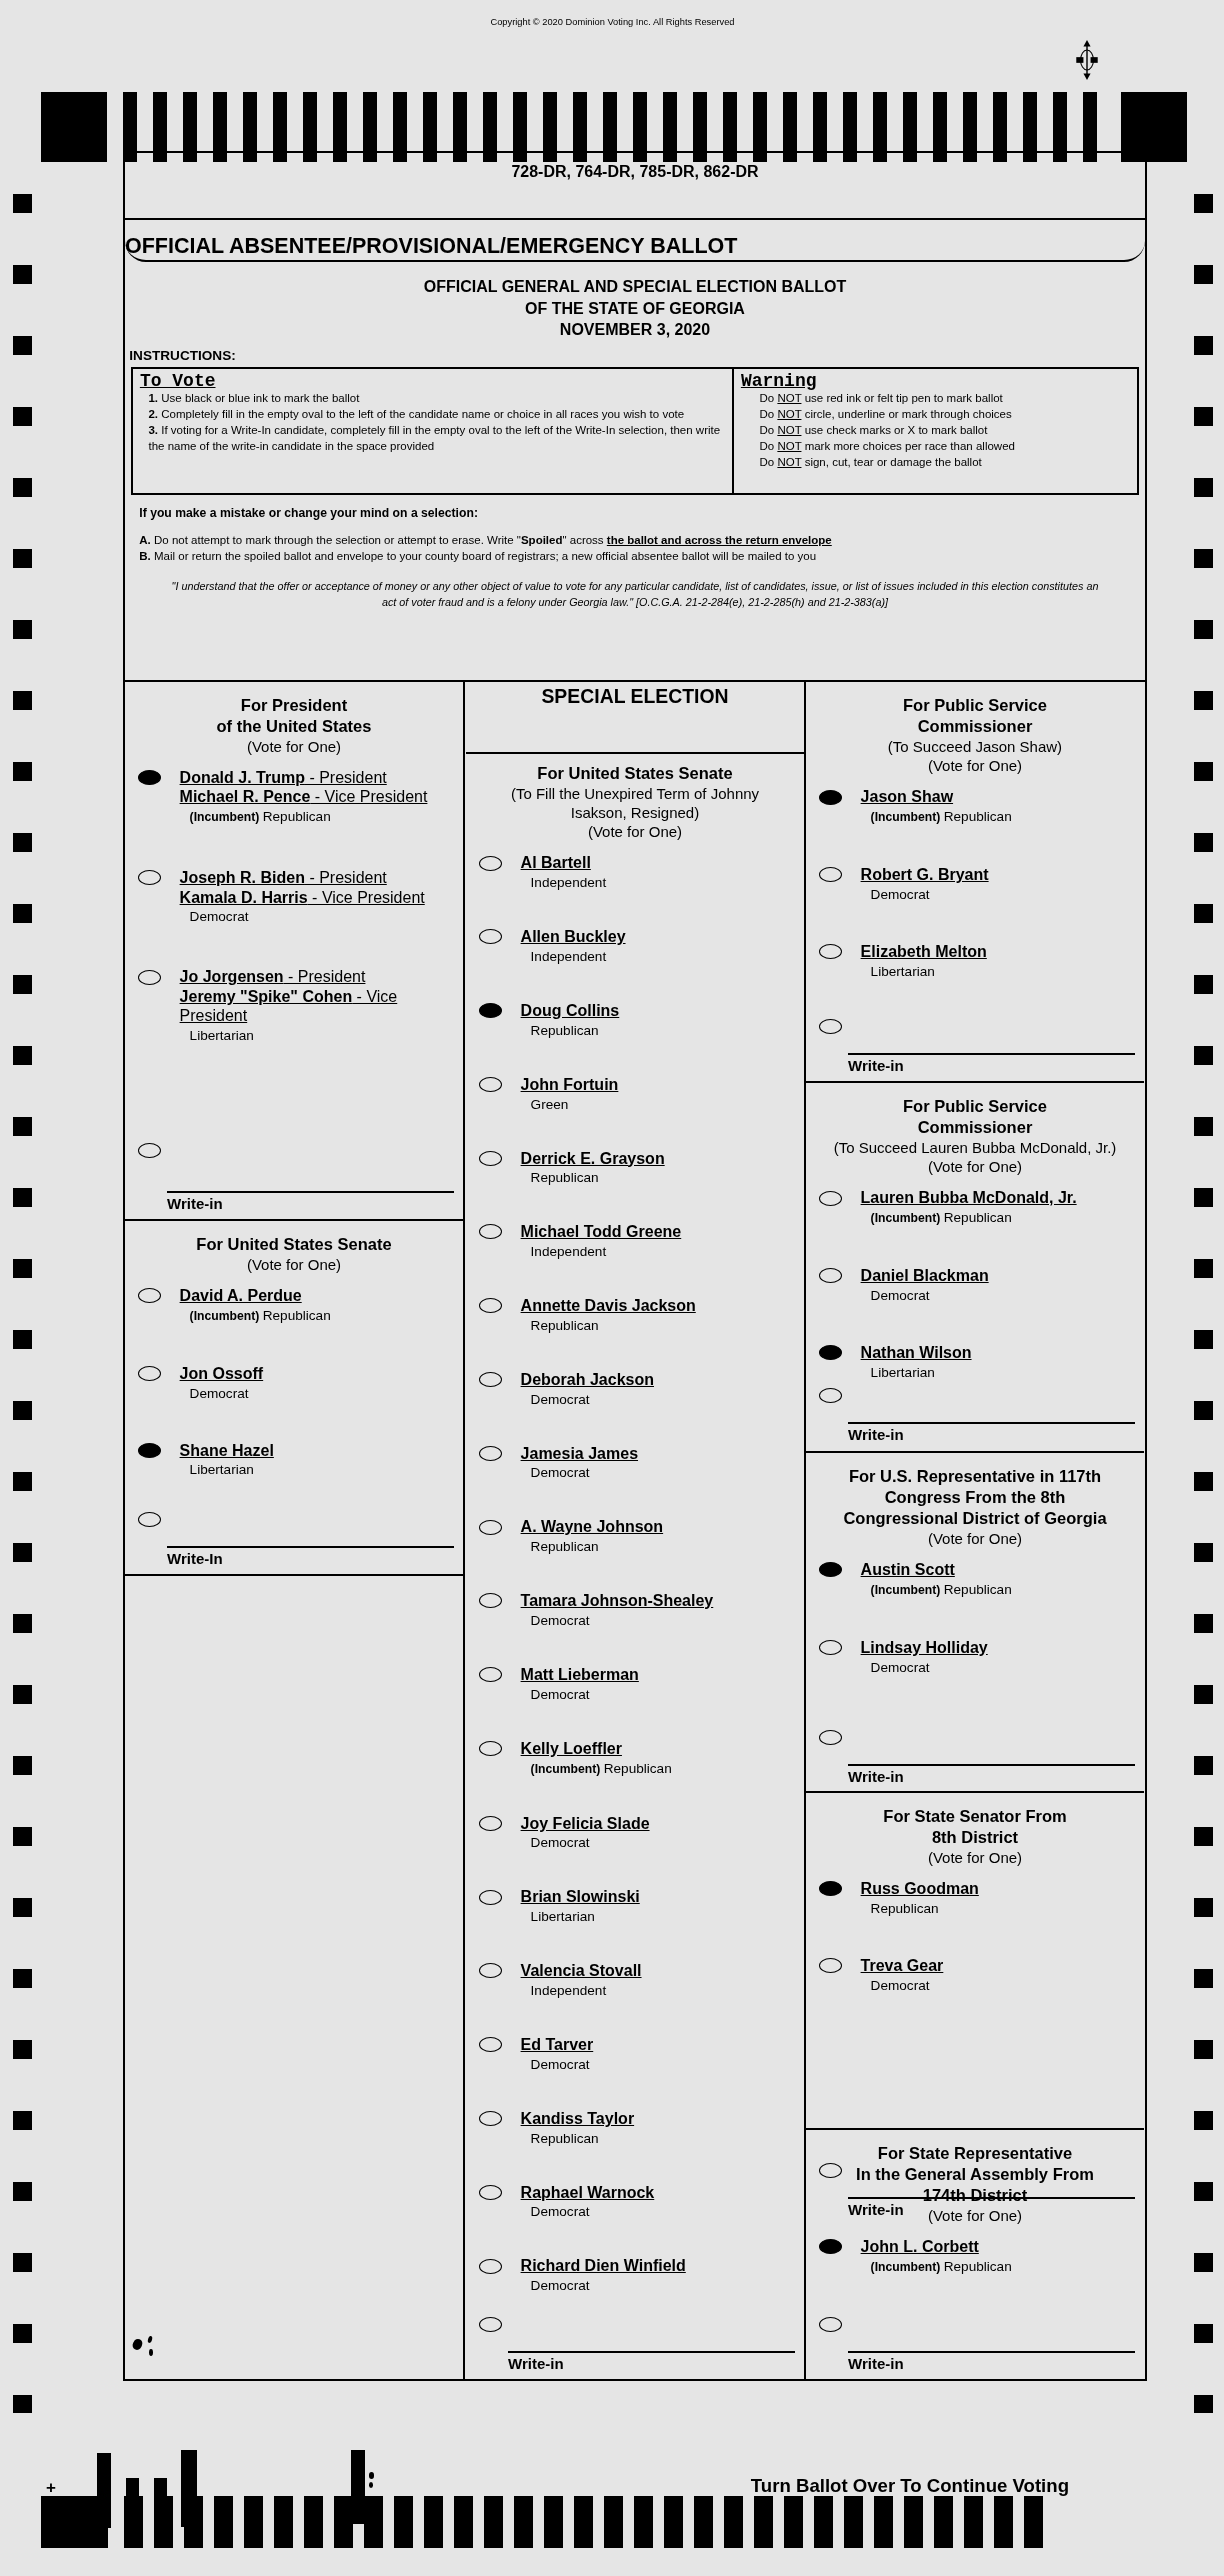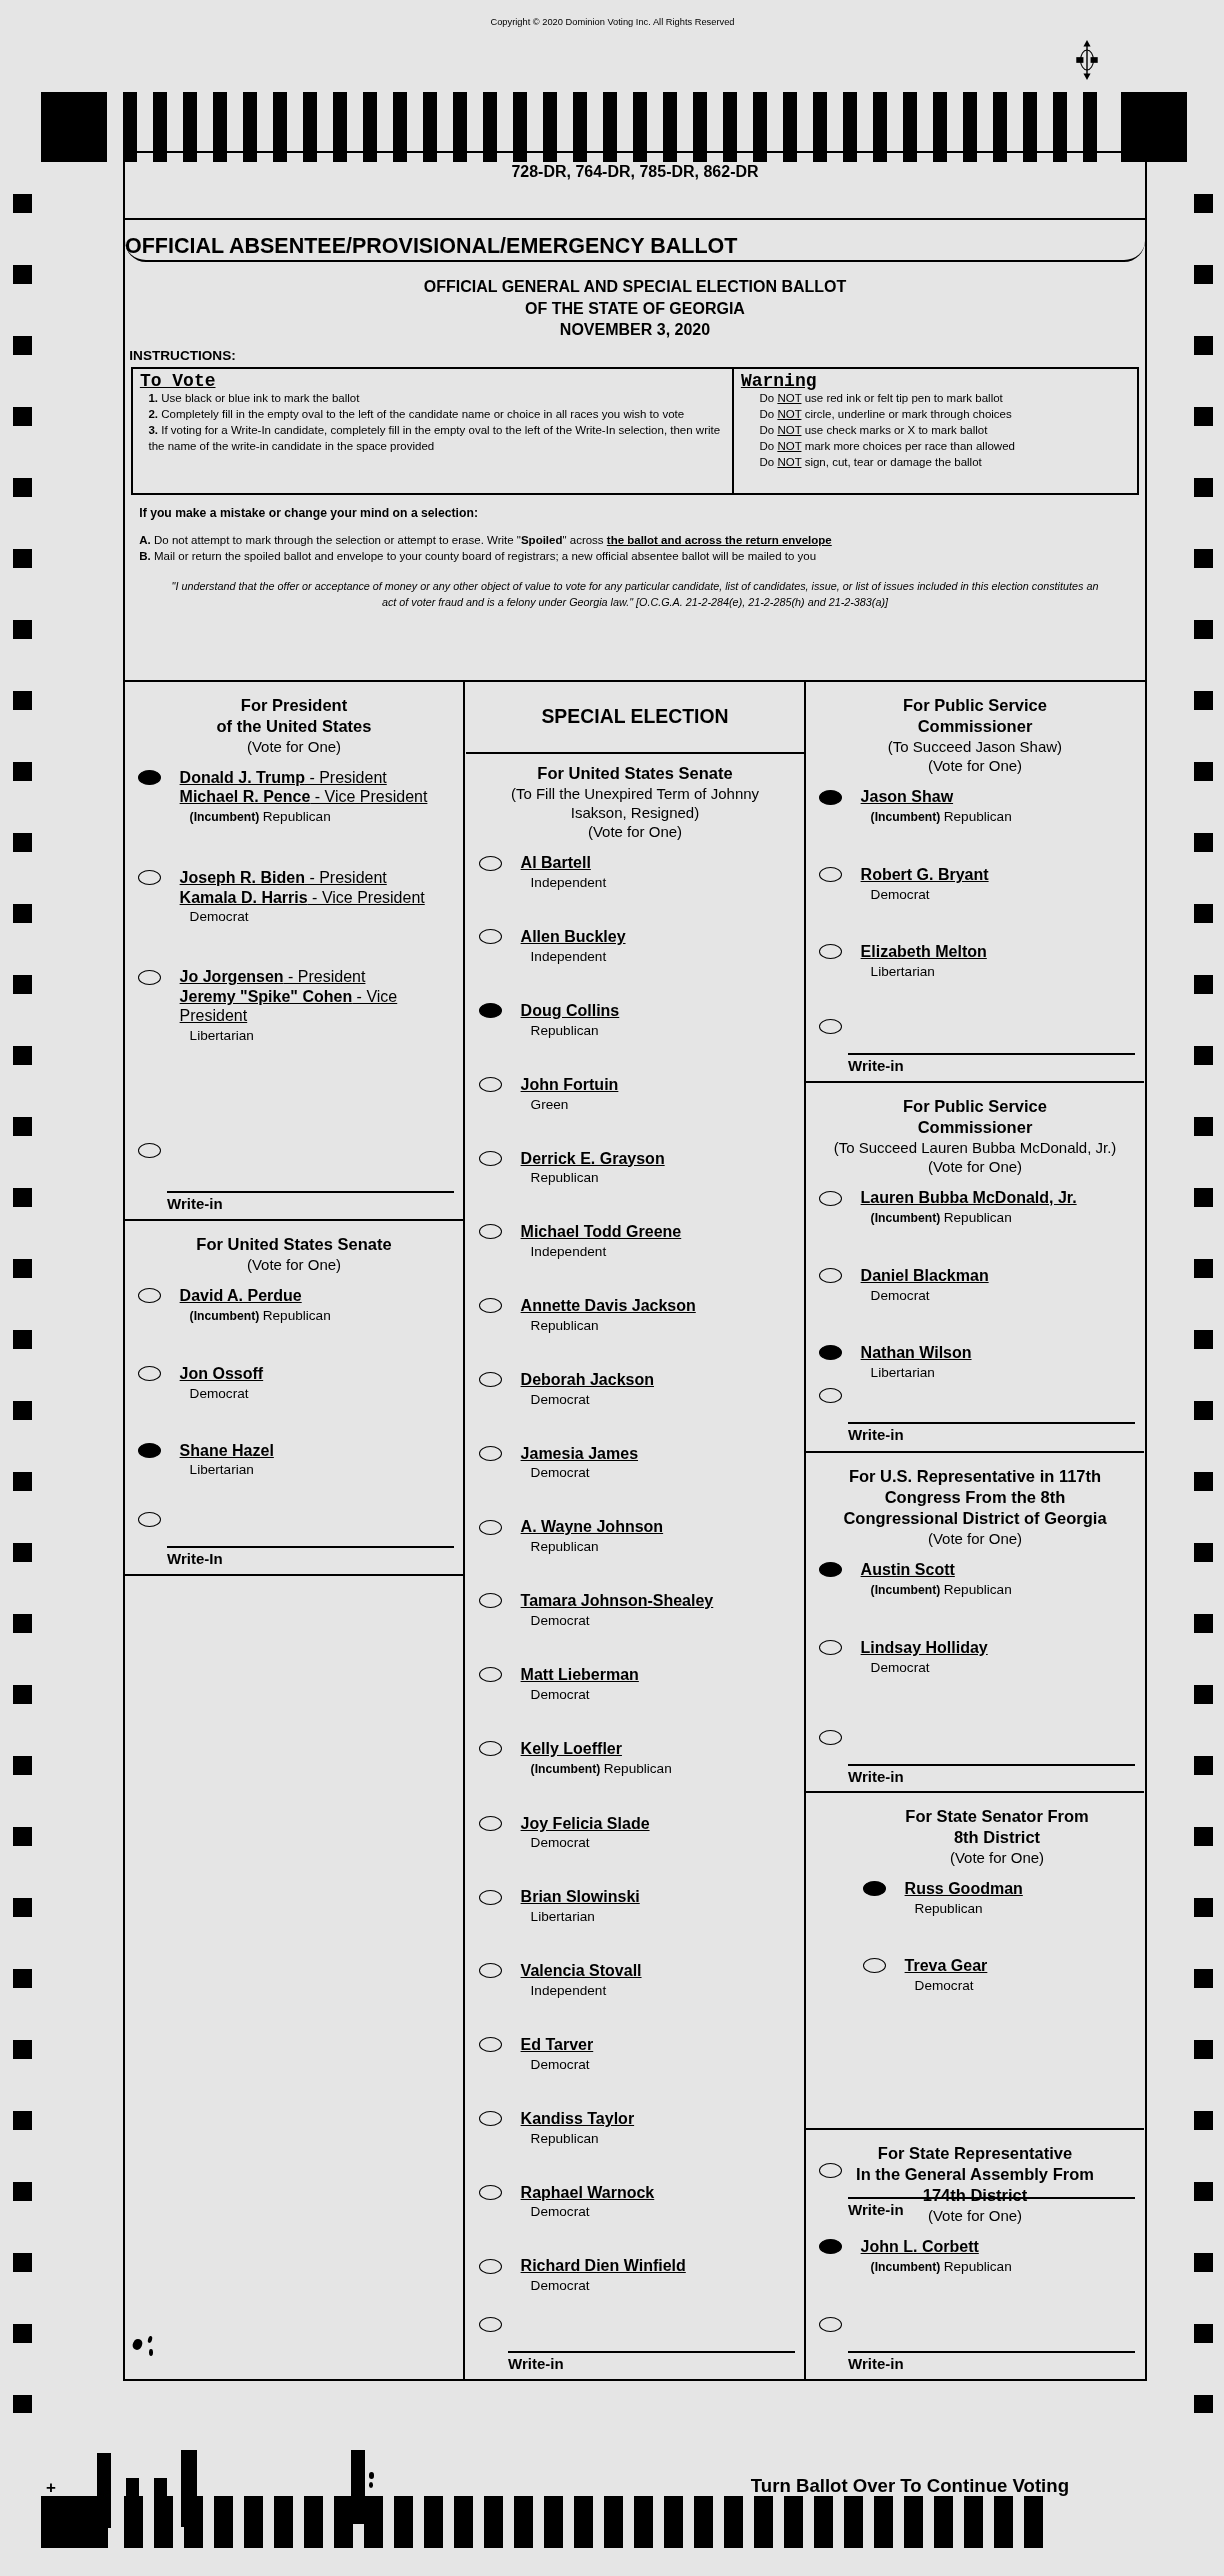--- a/index.html
+++ b/index.html
@@ -41,26 +41,26 @@
   .inperson-line{margin-top:13px;}
   .fraud{margin-top:13px;padding:0 43px;text-align:center;font-size:10.8px;font-style:italic;line-height:16px;}
   
   .columns{position:absolute;left:0;right:0;top:527px;bottom:0;border-top:2.2px solid #000;}
   .vsep{position:absolute;top:0;bottom:0;width:2.2px;background:#000;}
   .vsep1{left:338px;} .vsep2{left:679px;}
   .sec{position:absolute;box-sizing:border-box;}
   .sec-l1{left:0;top:0;width:338px;height:537px;}
   .sec-l2{left:0;top:537px;width:338px;height:357px;border-top:2.2px solid #000;border-bottom:2.2px solid #000;}
   .banner{position:absolute;left:341px;top:0;width:338px;height:72px;border-bottom:2.2px solid #000;
-          box-sizing:border-box;text-align:center;font-size:19.4px;font-weight:bold;padding-top:23px;}
+          box-sizing:border-box;text-align:center;font-size:19.4px;font-weight:bold;padding-top:3px;}
   .sec-m1{left:341px;top:72px;width:338px;bottom:0;}
   .sec-r1{left:681px;top:0;width:338px;height:399px;}
   .sec-r2{left:681px;top:399px;width:338px;height:369px;border-top:2.2px solid #000;}
   .sec-r3{left:681px;top:769px;width:338px;height:341px;border-top:2.2px solid #000;}
-  .sec-r4{left:681px;top:1109px;width:338px;height:434px;border-top:2.2px solid #000;padding-left:44px;}
+  .sec-r4{left:681px;top:1109px;width:338px;height:434px;border-top:2.2px solid #000;}
   .sec-r5{left:681px;top:1446px;width:338px;bottom:0;border-top:2.2px solid #000;}
   
   .ct-head{padding-top:13px;text-align:center;}
   .sec-m1 .ct-head{padding-top:8.6px;}
   .ct-title{font-size:16.5px;font-weight:bold;line-height:21px;}
   .ct-sub{font-size:15px;line-height:19.4px;}
   .cands{margin-top:11.5px;}
   .cand{display:flex;padding-left:13px;margin-bottom:39px;}
   .sec-l1 .cand{margin-bottom:42px;}
   .sec-m1 .cand{margin-bottom:36px;}

